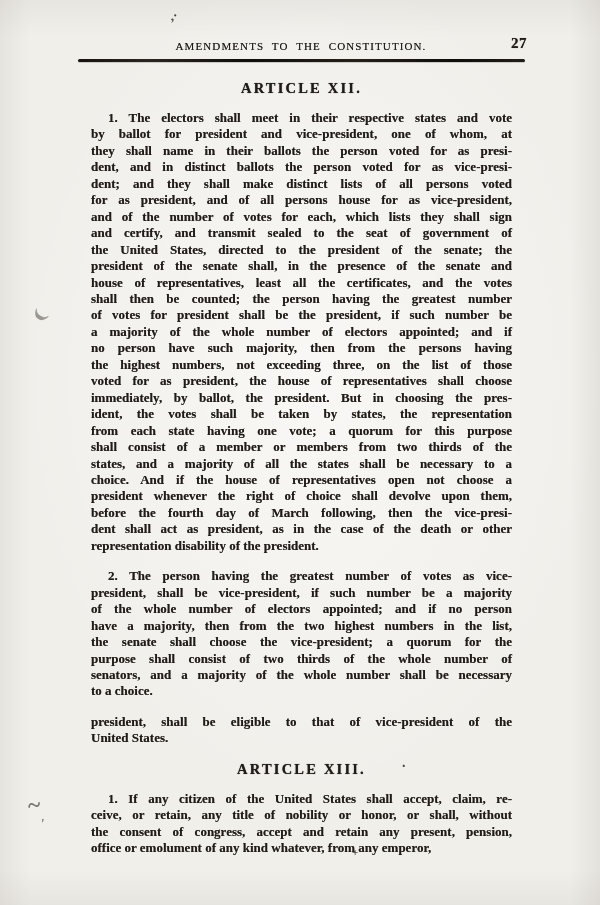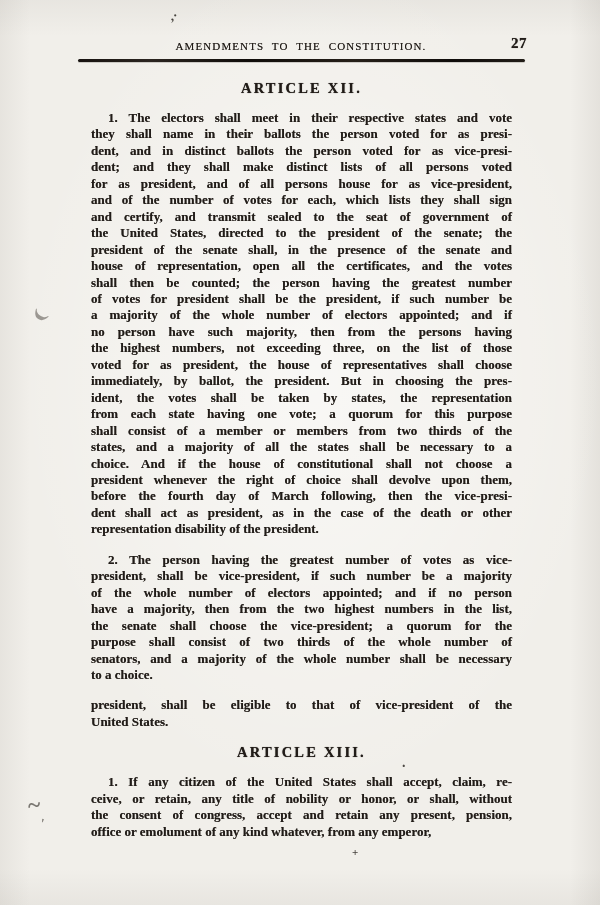--- a/index.html
+++ b/index.html
@@ -115,41 +115,42 @@
   <div class="page-number">27</div>
 
   <div class="header-rule"></div>
 
   <div class="body-column">
 
     <h2 class="article-heading">ARTICLE XII.</h2>
 
     <div class="para">
         <div class="line indent">1. The electors shall meet in their respective states and vote</div>
+        <div class="line">by ballot for president and vice-president, one of whom, at</div>
         <div class="line">they shall name in their ballots the person voted for as presi-</div>
         <div class="line">dent, and in distinct ballots the person voted for as vice-presi-</div>
         <div class="line">dent; and they shall make distinct lists of all persons voted</div>
         <div class="line">for as president, and of all persons house for as vice-president,</div>
         <div class="line">and of the number of votes for each, which lists they shall sign</div>
         <div class="line">and certify, and transmit sealed to the seat of government of</div>
         <div class="line">the United States, directed to the president of the senate; the</div>
         <div class="line">president of the senate shall, in the presence of the senate and</div>
-        <div class="line">house of representation, open all the certificates, and the votes</div>
+        <div class="line">house of representatives, least all the certificates, and the votes</div>
         <div class="line">shall then be counted; the person having the greatest number</div>
         <div class="line">of votes for president shall be the president, if such number be</div>
         <div class="line">a majority of the whole number of electors appointed; and if</div>
         <div class="line">no person have such majority, then from the persons having</div>
         <div class="line">the highest numbers, not exceeding three, on the list of those</div>
         <div class="line">voted for as president, the house of representatives shall choose</div>
         <div class="line">immediately, by ballot, the president.  But in choosing the pres-</div>
         <div class="line">ident, the votes shall be taken by states, the representation</div>
         <div class="line">from each state having one vote; a quorum for this purpose</div>
         <div class="line">shall consist of a member or members from two thirds of the</div>
         <div class="line">states, and a majority of all the states shall be necessary to a</div>
-        <div class="line">choice.  And if the house of constitutional shall not choose a</div>
+        <div class="line">choice.  And if the house of representatives open not choose a</div>
         <div class="line">president whenever the right of choice shall devolve upon them,</div>
         <div class="line">before the fourth day of March following, then the vice-presi-</div>
         <div class="line">dent shall act as president, as in the case of the death or other</div>
         <div class="line short">representation disability of the president.</div>
       </div>
 
     <div class="para">
         <div class="line indent">2. The person having the greatest number of votes as vice-</div>
         <div class="line">president, shall be vice-president, if such number be a majority</div>
         <div class="line">of the whole number of electors appointed; and if no person</div>

